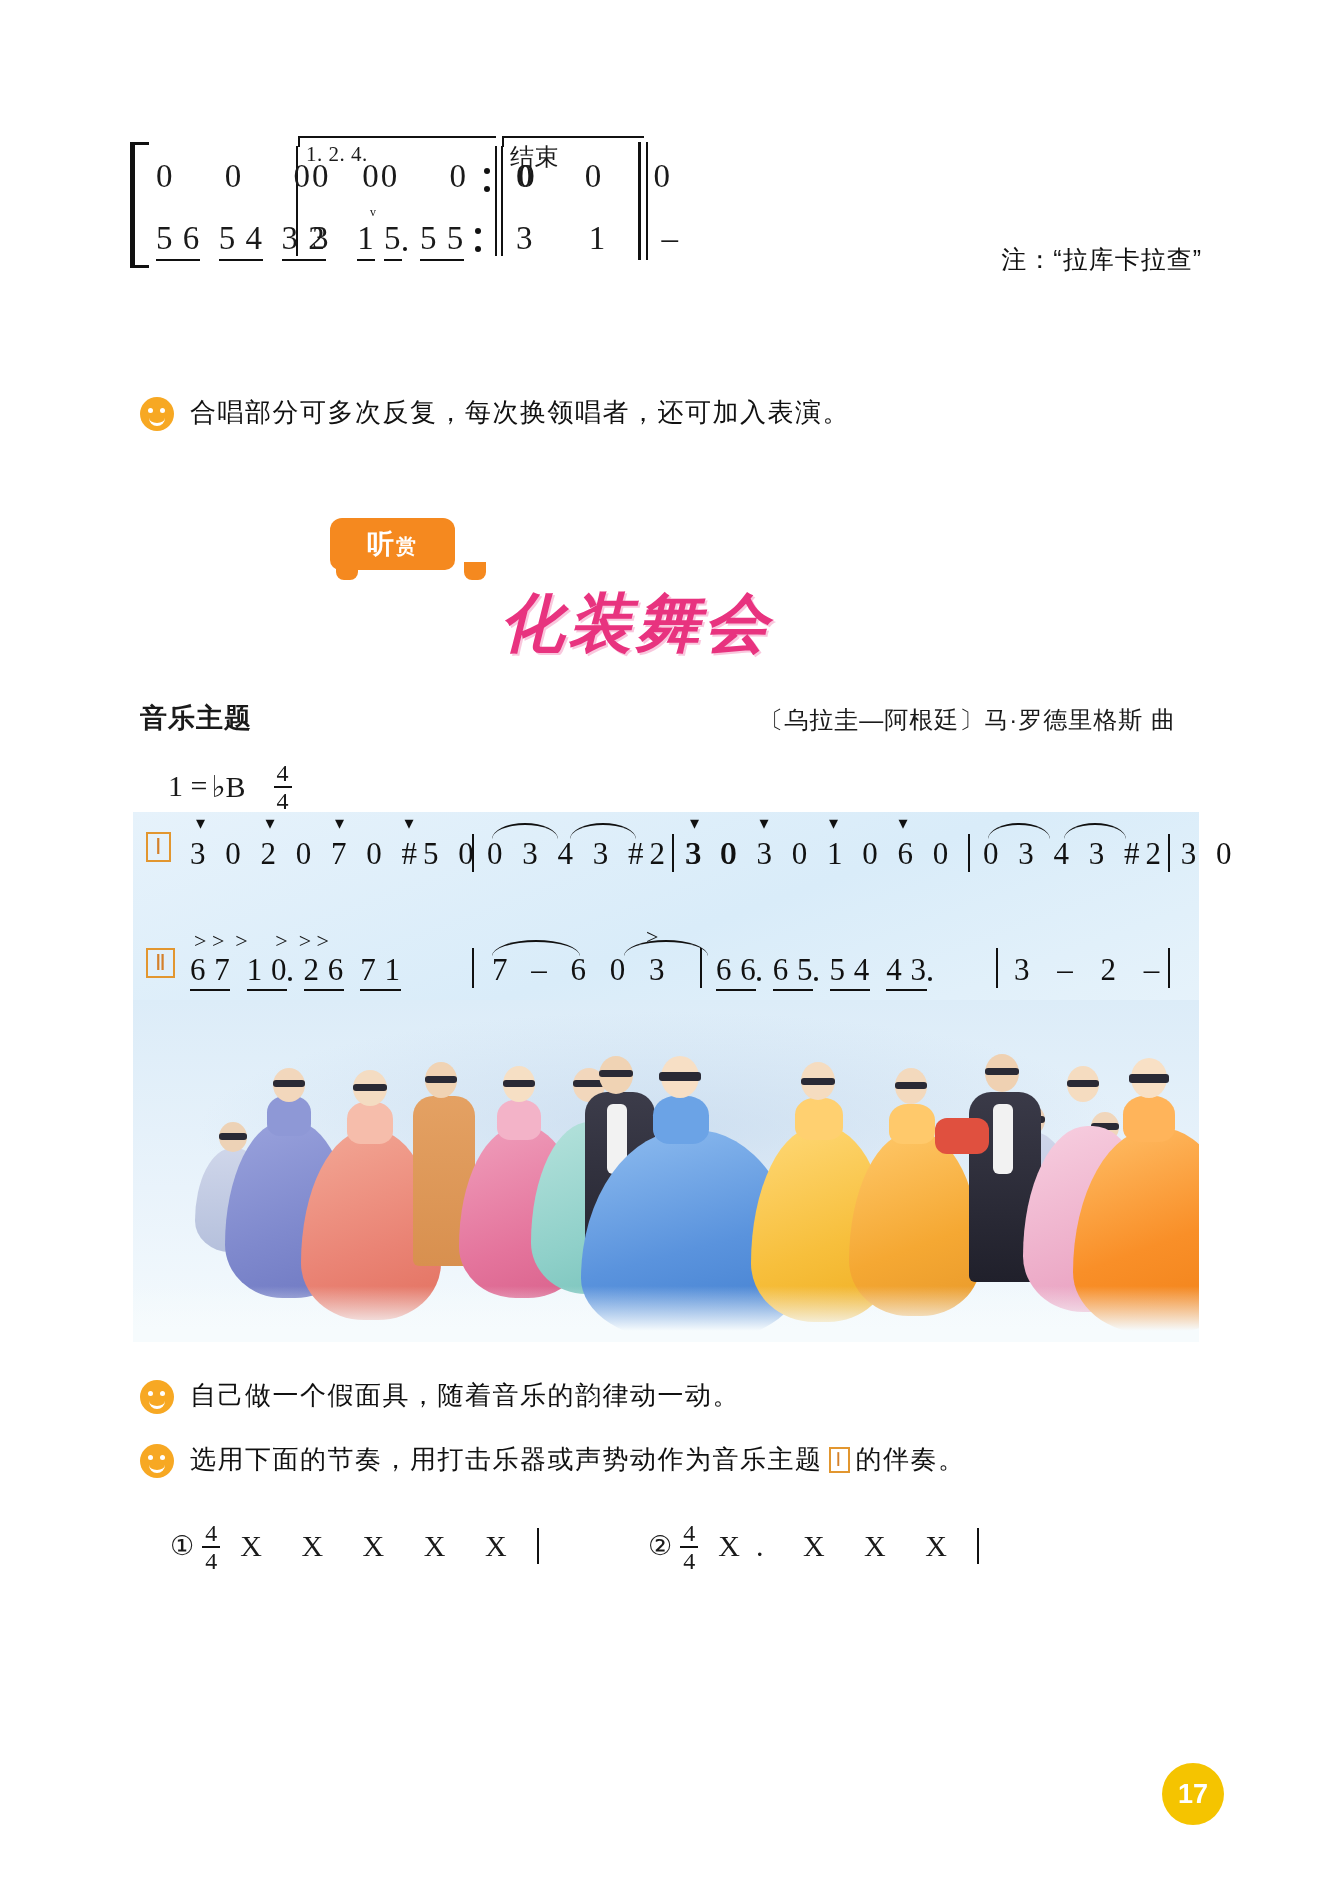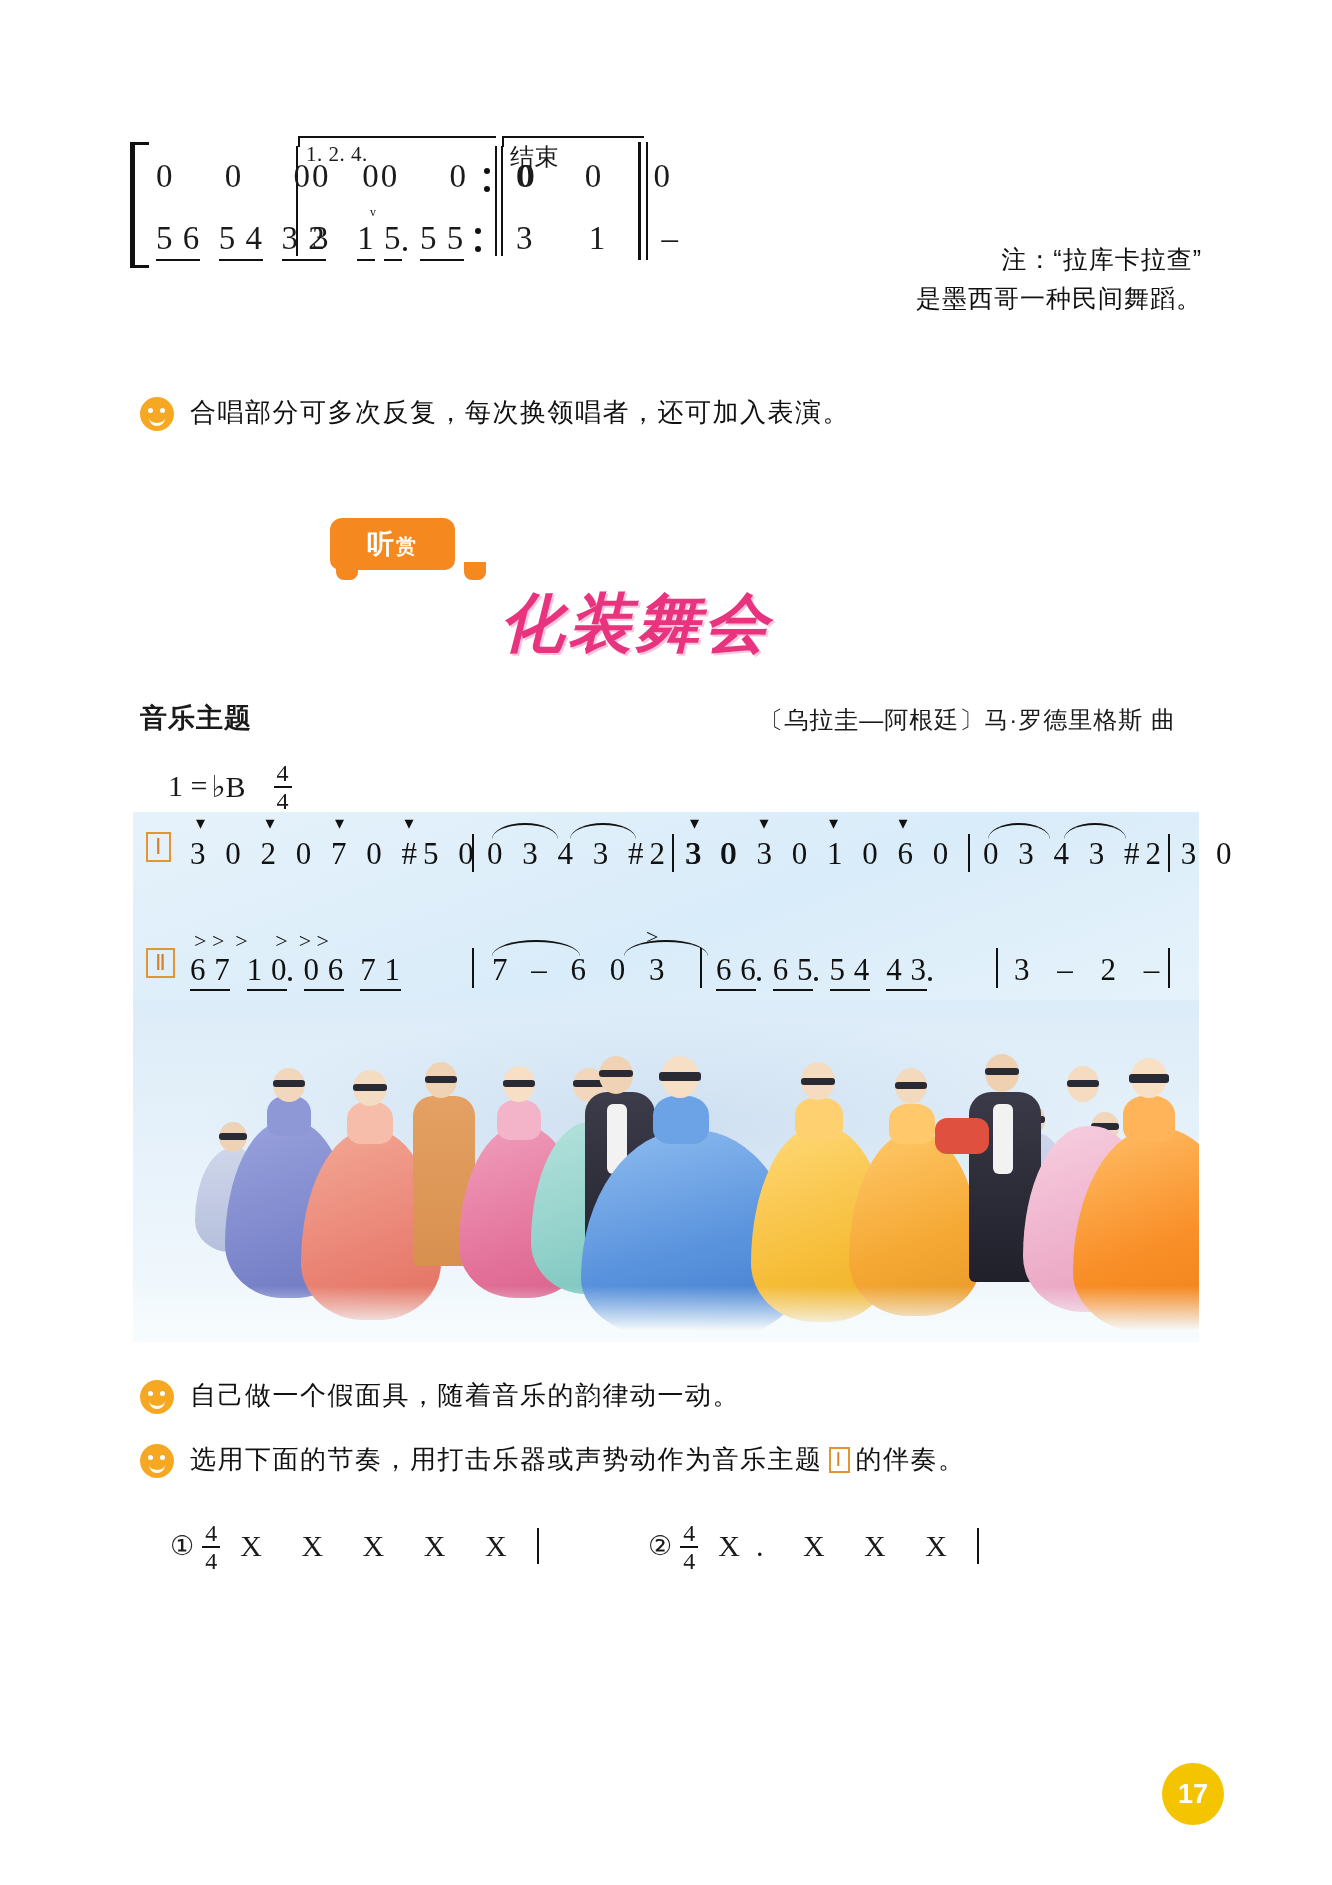--- a/index.html
+++ b/index.html
@@ -419,21 +419,20 @@
   <div class="rdots" style="left:345px; top:108px;">
     <i></i>
       <i></i>
   </div>
   <div class="note-row" style="left:386px; top:100px; letter-spacing:24px;">3    1    –</div>
 
 </div>
 
 <div id="note-block">
   <div>注：“拉库卡拉查”</div>
-  <div>是墨西哥一种民间舞蹈。</div>
 </div>
 
 <div class="bullet-line" style="left:140px; top:395px;">
   <span class="smiley"></span>
   <span>合唱部分可多次反复，每次换领唱者，还可加入表演。</span>
 </div>
 
 <div id="tingshang">
   <div class="foot l"></div>
   <div class="foot r"></div>
@@ -479,21 +478,21 @@
 
 <div class="rn" style="left:146px; top:948px;">Ⅱ</div>
 
 <div class="mark-row" style="left:194px; top:928px; letter-spacing:0; font-size:22px;">&gt; &gt;  &gt;     &gt;  &gt; &gt;</div>
 
 <div class="slur" style="left:492px; top:940px; width:88px;"></div>
 <div class="slur" style="left:624px; top:940px; width:84px;"></div>
 <div class="mark-row" style="left:646px; top:924px; font-size:22px;">&gt;</div>
 
 <div class="staffline" style="left:190px; top:952px;">
-  <span class="u">6 7</span>&nbsp; <span class="u dotc">1 0</span>&nbsp; <span class="u">0 6</span>&nbsp; <span class="u">7 1</span>
+  <span class="u">6 7</span>&nbsp; <span class="u dotc">1 0</span>&nbsp; <span class="u">2 6</span>&nbsp; <span class="u">7 1</span>
 </div>
 <div class="bar-sep" style="left:472px; top:948px; height:40px;"></div>
 <div class="staffline" style="left:492px; top:952px; letter-spacing:8px;">7  –  6 0  3</div>
 <div class="bar-sep" style="left:700px; top:948px; height:40px;"></div>
 <div class="staffline" style="left:716px; top:952px;">
   <span class="u dotc">6 6</span>&nbsp; <span class="u dotc">6 5</span>&nbsp; <span class="u">5 4</span>&nbsp; <span class="u dotc">4 3</span>
 </div>
 <div class="bar-sep" style="left:996px; top:948px; height:40px;"></div>
 <div class="staffline" style="left:1014px; top:952px; letter-spacing:10px;">3  –  2  –</div>
 <div class="bar-sep" style="left:1168px; top:948px; height:40px;"></div>

